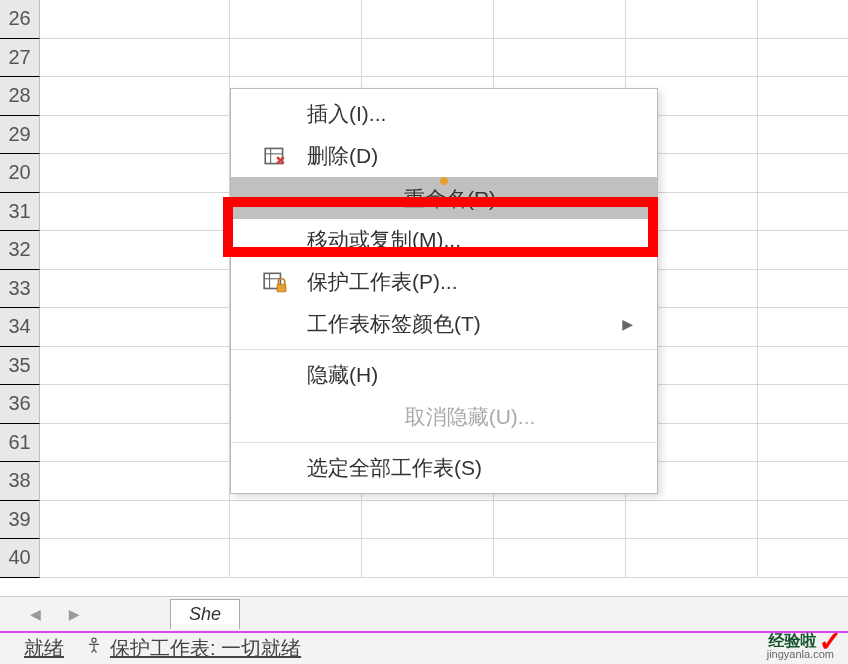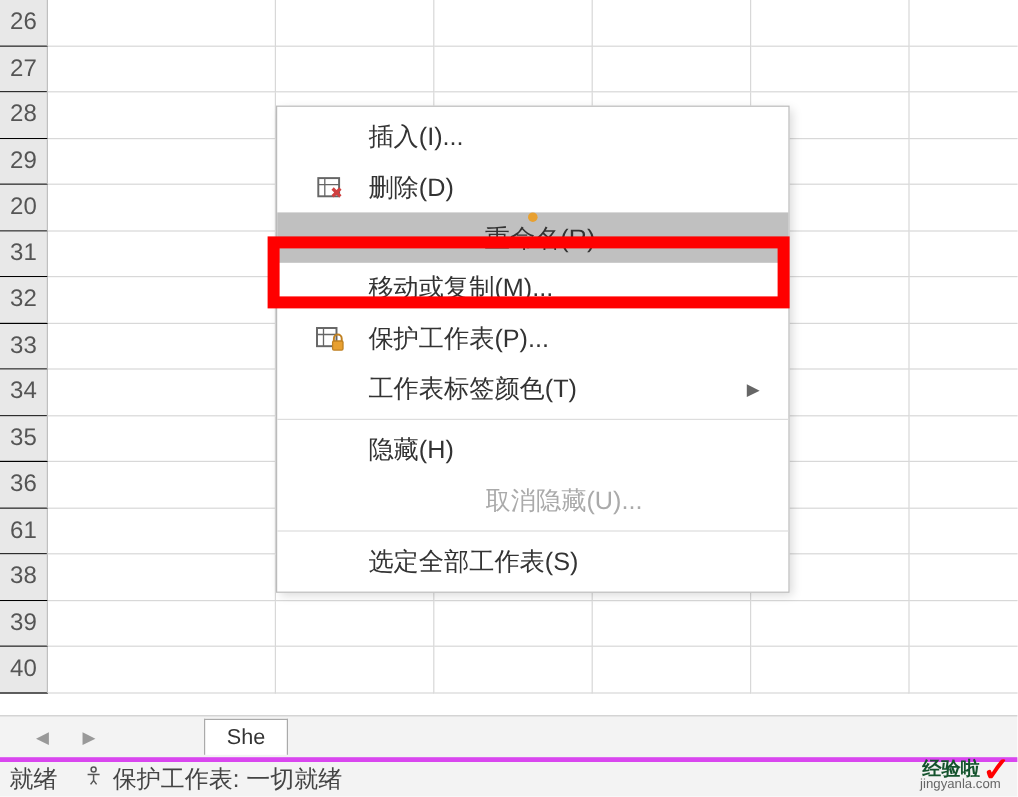--- a/index.html
+++ b/index.html
@@ -88,35 +88,37 @@
       cursor: pointer;
     }
     .sheet-tab {
       background: #fff;
       border: 1px solid #aaa;
       border-bottom: none;
       padding: 4px 18px;
       font-size: 18px;
       color: #333;
       margin-left: 20px;
+      font-style: italic;
     }
 
     .status-bar {
       position: absolute;
       bottom: 0;
       left: 0;
       width: 848px;
       height: 33px;
       background: #f3f3f3;
       display: flex;
       align-items: center;
-      padding-left: 8px;
+      padding-left: 24px;
       font-size: 20px;
       color: #444;
-      border-top: 4px solid #d946ef;
+      border-top: 2px solid #d946ef;
+      text-decoration: underline;
     }
     .status-ready {
       margin-right: 20px;
     }
     .accessibility-icon {
       margin-right: 6px;
       font-size: 18px;
     }
 
     .context-menu {

